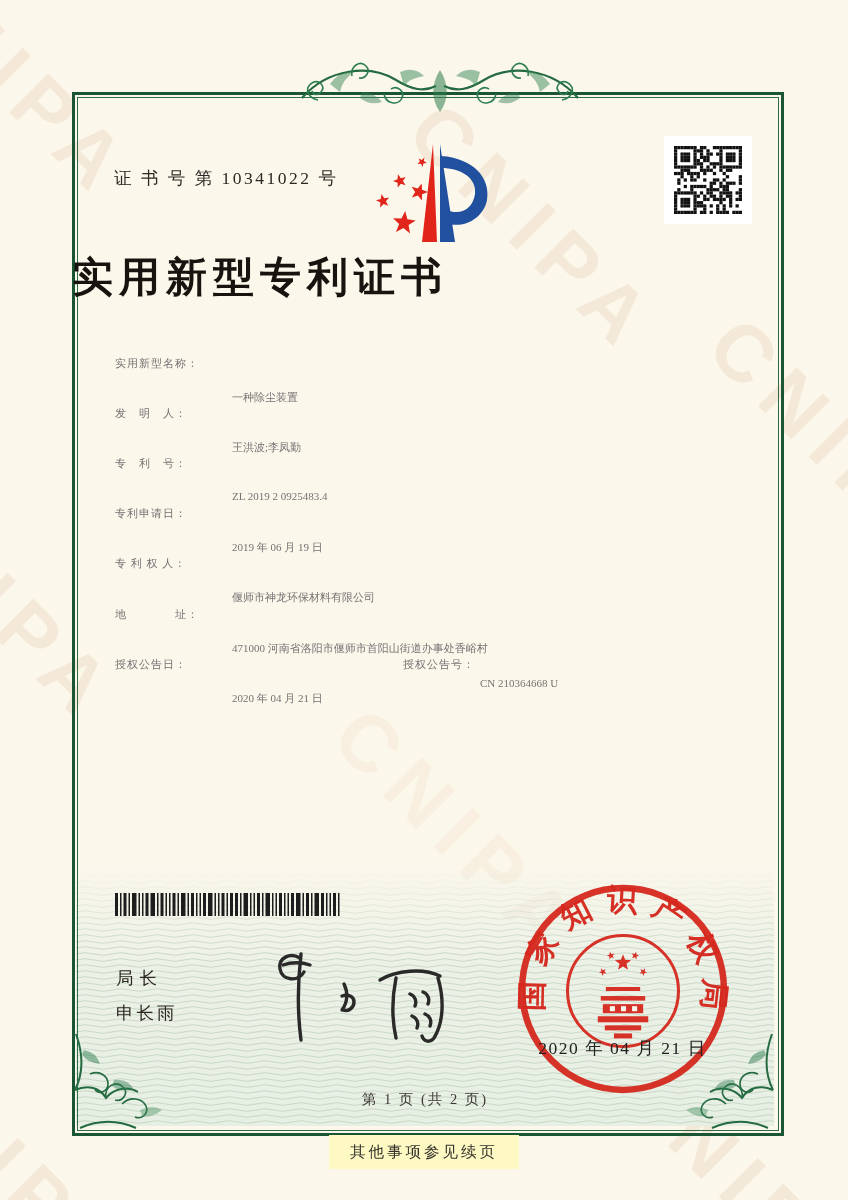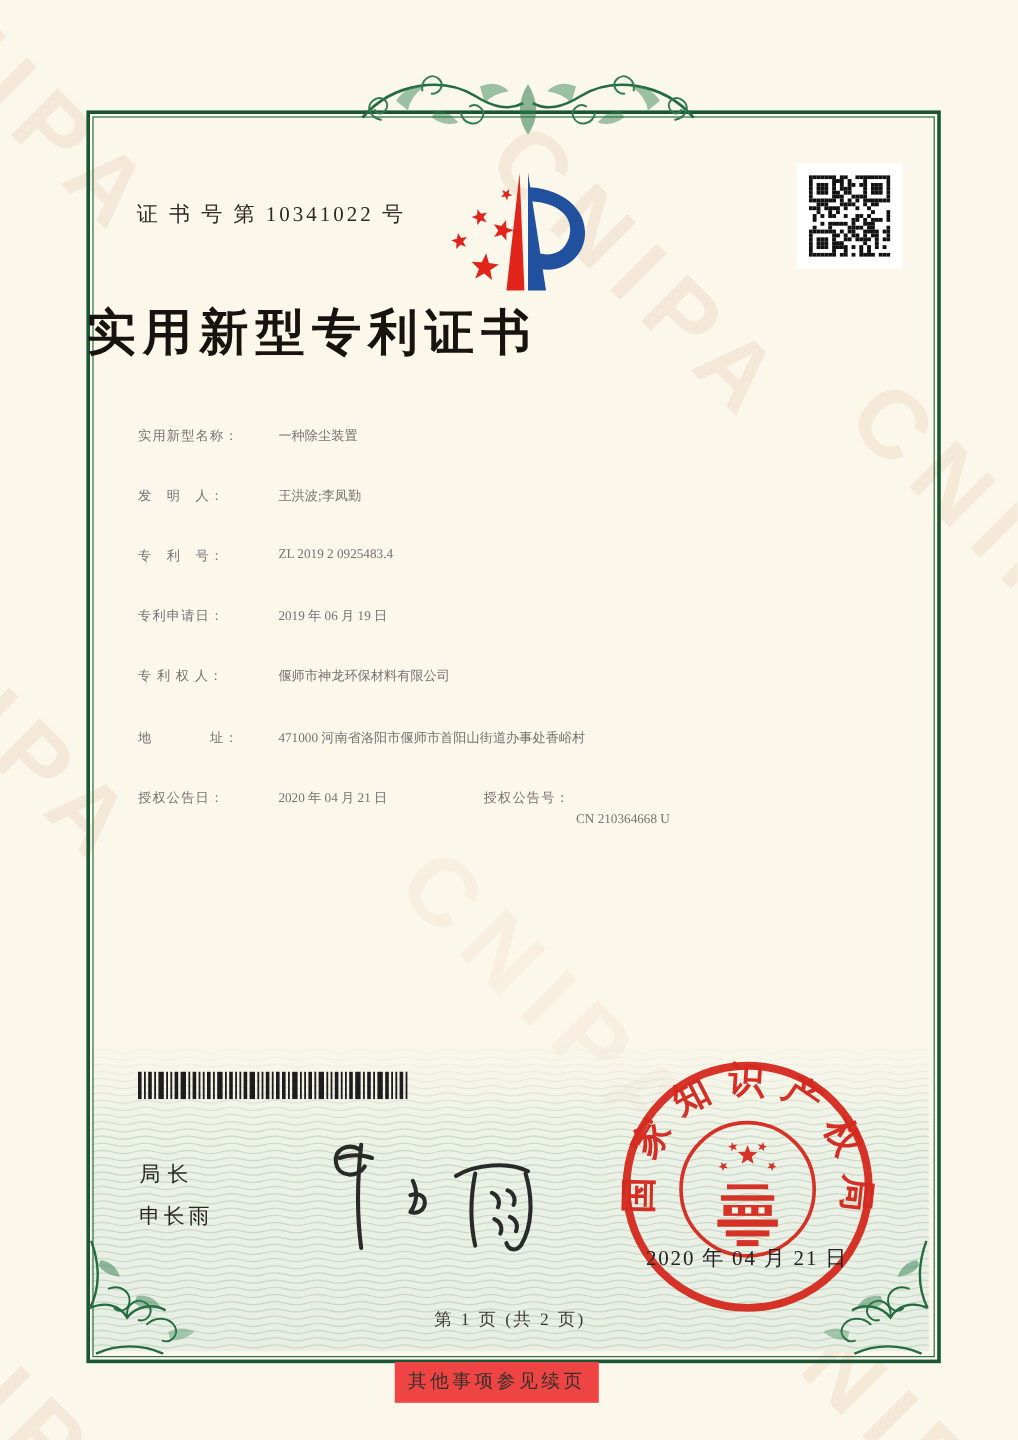--- a/index.html
+++ b/index.html
@@ -19,38 +19,38 @@
   
   .certno{position:absolute;left:114px;top:146px;font-size:17.5px;letter-spacing:2.5px;color:#2c2925;margin-top:20px;}
   .qrpad{position:absolute;left:664px;top:136px;width:88px;height:88px;background:#ffffff;}
   .qrpad svg{position:absolute;left:10px;top:10px;}
   .logo{position:absolute;left:352px;top:136px;}
   .title{position:absolute;left:72px;top:250px;width:706px;text-align:left;font-size:41px;
          font-weight:bold;letter-spacing:6px;color:#17130e;}
   
   .row{position:absolute;left:115px;width:655px;height:26px;font-size:11px;color:#737373;}
   .flabel{position:absolute;left:0;letter-spacing:1px;white-space:nowrap;}
-  .fvalue{position:absolute;left:117px;white-space:nowrap;}
+  .fvalue{position:absolute;left:117px;white-space:nowrap;margin-top:34px;}
   .flabel2{position:absolute;left:252px;letter-spacing:1px;white-space:nowrap;margin-left:36px;}
   .fvalue2{position:absolute;left:365px;white-space:nowrap;margin-top:20px;}
   
   .body{position:absolute;left:115px;top:698px;width:648px;font-size:17px;line-height:24.5px;
         text-align:justify;letter-spacing:.3px;color:#2b2722;}
   .body p{margin:0;text-indent:2em;}
   
   .barcode{position:absolute;left:115px;top:893px;}
   .dir1{position:absolute;left:116px;top:966px;font-size:17.5px;letter-spacing:6px;color:#2b2722;}
   .dir2{position:absolute;left:116px;top:1001px;font-size:17.5px;letter-spacing:3px;color:#2b2722;}
   .sig{position:absolute;left:238px;top:942px;}
   .seal{position:absolute;left:512px;top:878px;}
   .seal-date{position:absolute;left:515px;top:1036px;width:215px;text-align:center;font-size:17.5px;
              letter-spacing:1.5px;color:#222;}
   .pagenum{position:absolute;left:72px;top:1090px;width:706px;text-align:center;font-size:14.5px;
            letter-spacing:2px;color:#3c3a35;}
-  .contnote{position:absolute;left:329px;top:1135px;width:170px;height:34px;background:#ef4444;
+  .contnote{position:absolute;left:329px;top:1135px;width:190px;height:34px;background:#fef9c3;
             text-align:center;line-height:34px;font-size:15.5px;letter-spacing:3px;color:#33302b;}
 </style>
 </head>
 <body>
 
 <div class="page">
 
   <span class="wm" style="left:-70px;top:-70px;">CNIPA</span>
   <span class="wm" style="left:455px;top:85px;">CNIPA</span>
   <span class="wm" style="left:755px;top:300px;">CNIPA</span>

